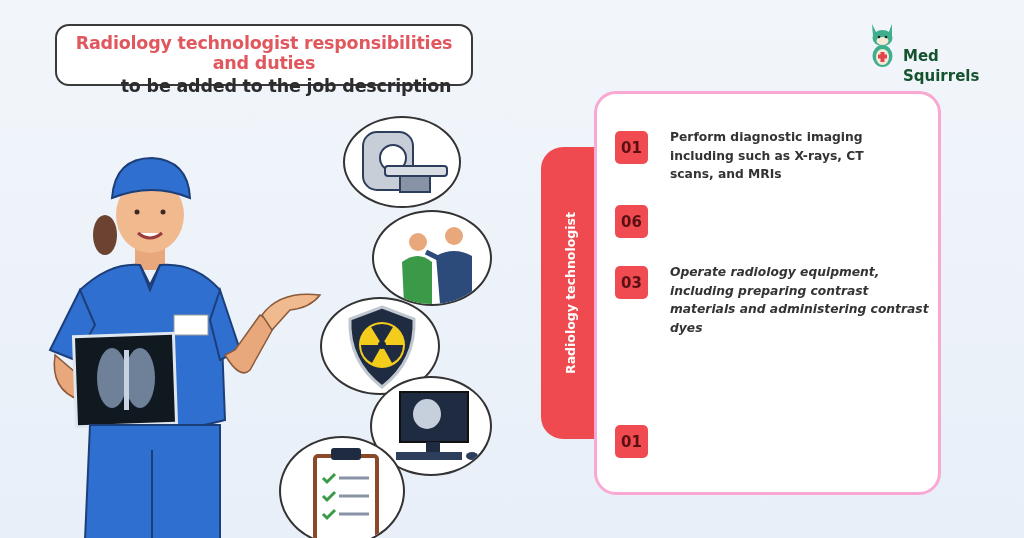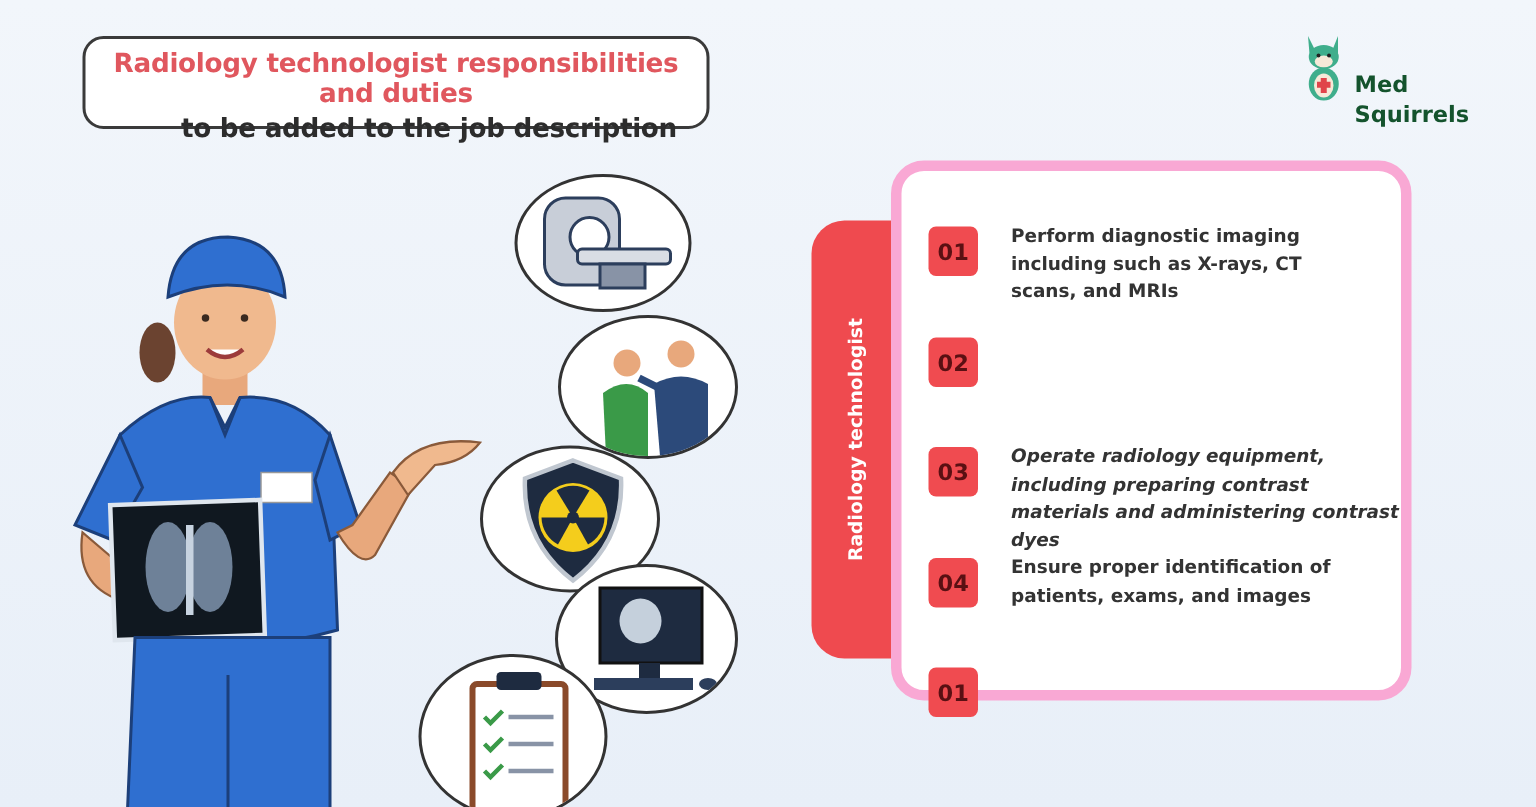--- a/index.html
+++ b/index.html
@@ -28,22 +28,22 @@
   .side-tab {
     position:absolute; left:541px; top:147px; width:58px; height:292px;
     background:#ef4a4f; border-radius:22px 0 0 22px;
   }
   .side-tab-label {
     position:absolute; left:50%; top:50%;
     transform: translate(-50%,-50%) rotate(-90deg);
     white-space:nowrap; color:#fff; font-size:12.5px; font-weight:bold;
   }
   .card {
-    position:absolute; left:594px; top:91px; width:347px; height:360px;
-    border:7px solid #f9a8d4; border-radius:22px; background:#fff; box-sizing:border-box;margin-top:16px;
+    position:absolute; left:594px; top:91px; width:347px; height:404px;
+    border:3px solid #f9a8d4; border-radius:22px; background:#fff; box-sizing:border-box;
   }
   .item { position:absolute; left:18px; display:flex; align-items:flex-start; }
   .num {
     width:33px; height:33px; background:#f04b50; border-radius:5px;
     color:#5a1013; font-weight:bold; font-size:15px;
     display:flex; align-items:center; justify-content:center; flex:none;
   }
   .desc {
     margin-left:22px; width:240px; font-size:12.3px; font-weight:bold; color:#333;
     line-height:18.5px; margin-top:-3px;
@@ -169,26 +169,22 @@
 <div class="side-tab">
   <div class="side-tab-label">Radiology technologist</div>
 </div>
 
 <div class="card">
   <div class="item" style="top:37px;">
     <div class="num">01</div>
     <div class="desc">Perform diagnostic imaging including such as X-rays, CT scans, and MRIs</div>
   </div>
   <div class="item" style="top:111px;">
-    <div class="num">02</div>
+    <div class="num">06</div>
   </div>
-  <div class="item" style="top:184px;">
+  <div class="item" style="top:172px;">
     <div class="num">03</div>
     <div class="desc" style="width:260px;font-style:italic;">Operate radiology equipment, including preparing contrast materials and administering contrast dyes</div>
-  </div>
-  <div class="item" style="top:258px;">
-    <div class="num">04</div>
-    <div class="desc">Ensure proper identification of patients, exams, and images</div>
   </div>
   <div class="item" style="top:331px;">
     <div class="num">01</div>
   </div>
 </div>
 
 </body></html>

